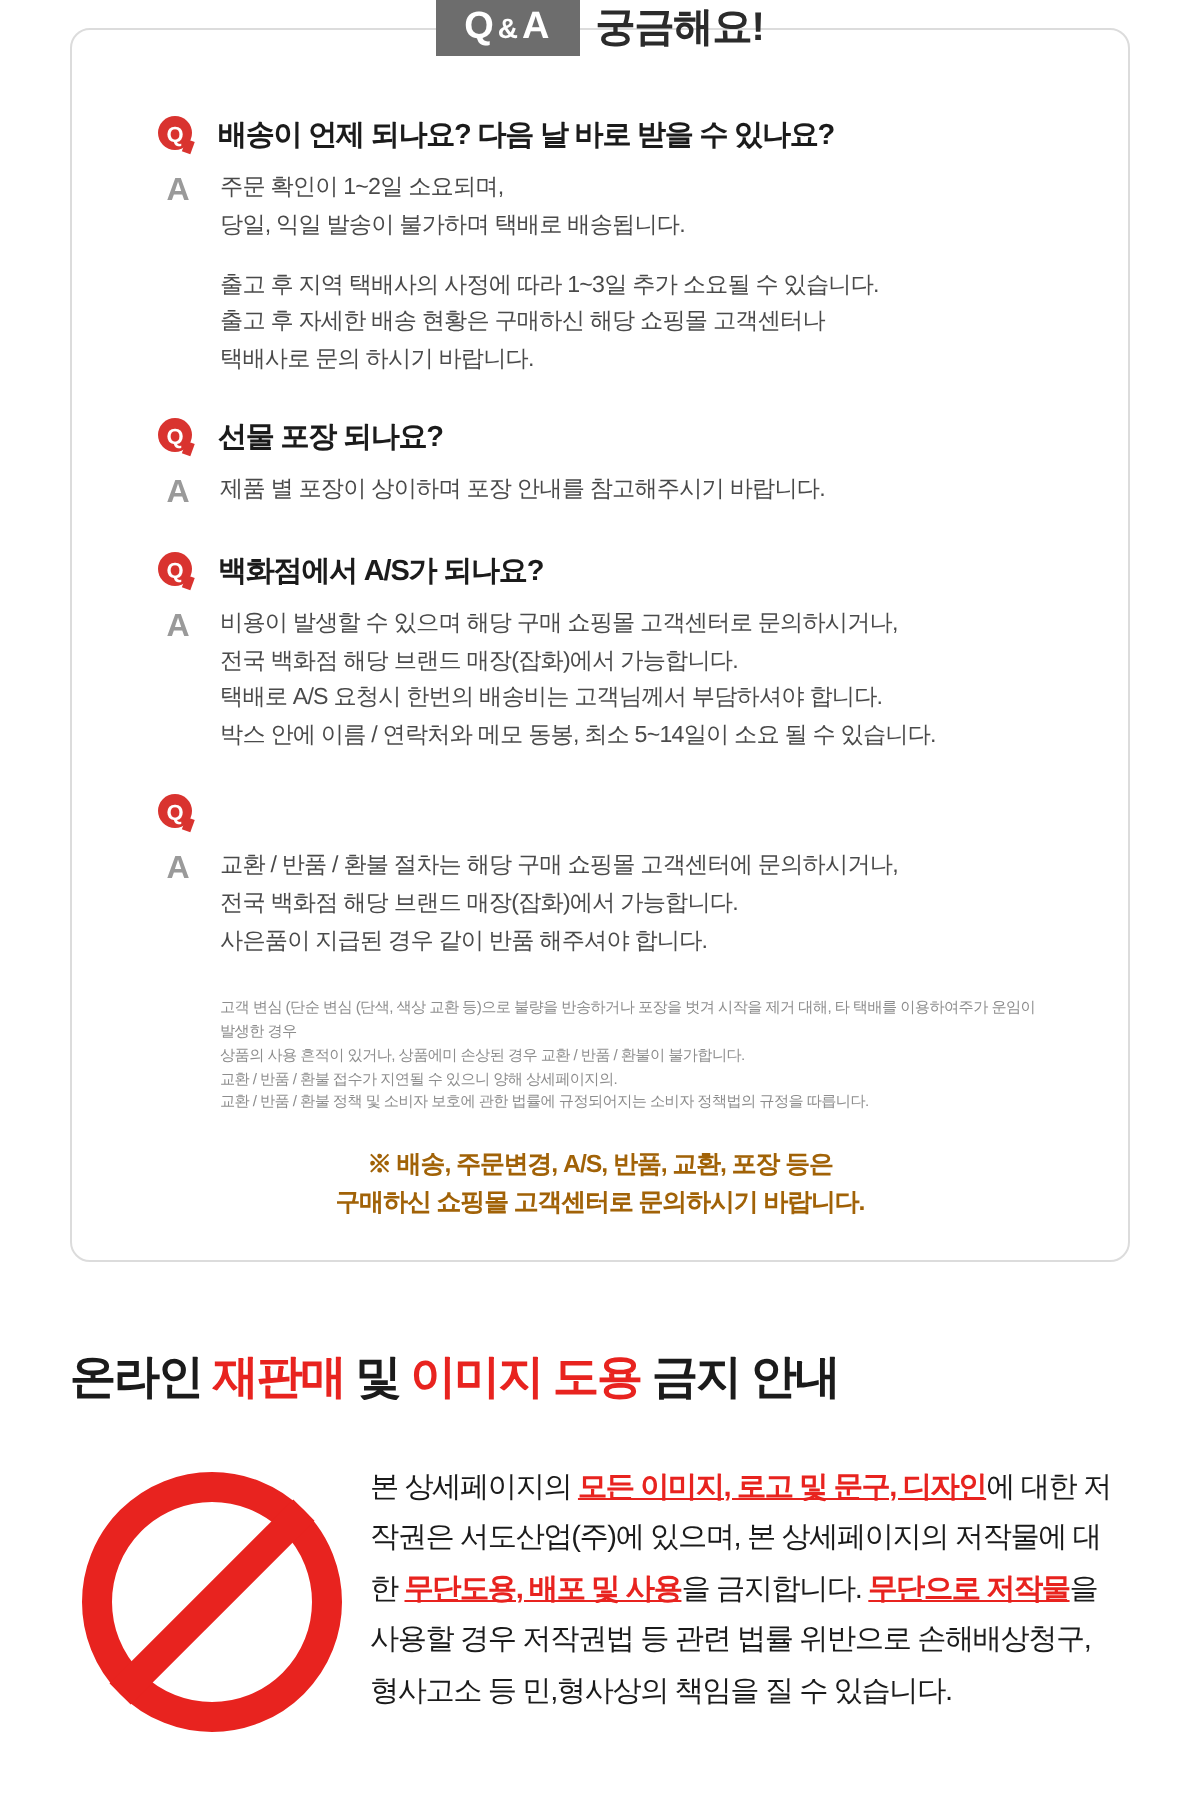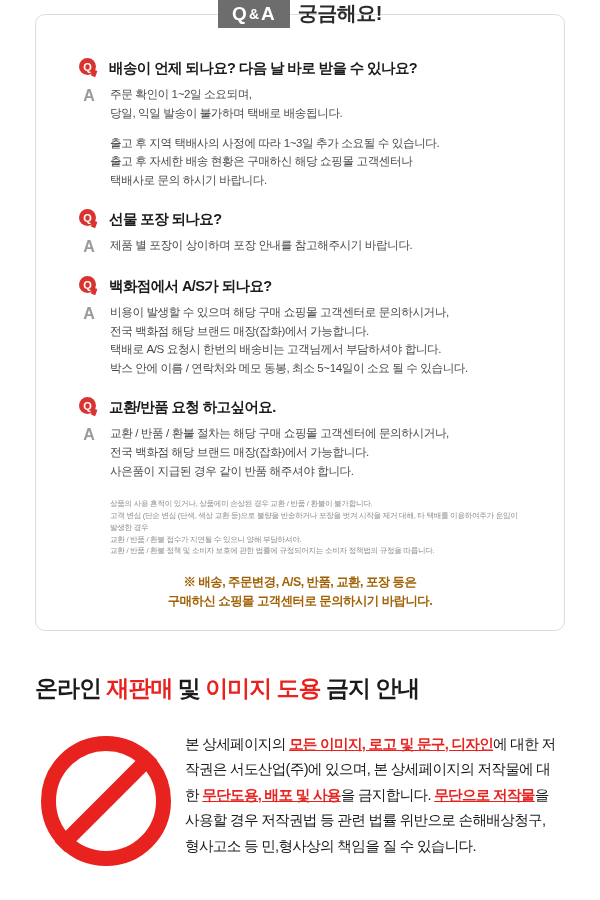--- a/index.html
+++ b/index.html
@@ -251,36 +251,35 @@
 
     <div class="faq-item">
       <div class="q-row">
         <span class="q-mark">
           <svg width="22" height="21" viewBox="0 0 22 21">
               <ellipse cx="9.5" cy="9.5" rx="8.5" ry="8.5" fill="#d9332f"></ellipse>
               <text x="9.5" y="14" font-size="11" font-family="Liberation Sans, sans-serif" font-weight="bold" fill="#ffffff" text-anchor="middle">Q</text>
               <rect x="14" y="13" width="4.5" height="6.5" fill="#d9332f" transform="rotate(20 16 16)"></rect>
             </svg>
         </span>
-        <span class="q-text">교환/반품 요청 하고싶어요.</span>
       </div>
       <div class="a-row">
         <span class="a-mark">A</span>
         <span class="a-lines">
           <div class="a-line">교환 / 반품 / 환불 절차는 해당 구매 쇼핑몰 고객센터에 문의하시거나,</div>
           <div class="a-line">전국 백화점 해당 브랜드 매장(잡화)에서 가능합니다.</div>
           <div class="a-line">사은품이 지급된 경우 같이 반품 해주셔야 합니다.</div>
         </span>
       </div>
     </div>
 
     <div class="fineprint">
+      <div class="fine-line">고객 변심 (단순 변심 (단색, 색상 교환 등)으로 불량을 반송하거나 포장을 벗겨 시작을 제거 대해, 타 택배를 이용하여주가 운임이 발생한 경우</div>
       <div class="fine-line">상품의 사용 흔적이 있거나, 상품에미 손상된 경우 교환 / 반품 / 환불이 불가합니다.</div>
-      <div class="fine-line">고객 변심 (단순 변심 (단색, 색상 교환 등)으로 불량을 반송하거나 포장을 벗겨 시작을 제거 대해, 타 택배를 이용하여주가 운임이 발생한 경우</div>
-      <div class="fine-line">교환 / 반품 / 환불 접수가 지연될 수 있으니 양해 부담하셔야.</div>
+      <div class="fine-line">교환 / 반품 / 환불 접수가 지연될 수 있으니 양해 상세페이지의.</div>
       <div class="fine-line">교환 / 반품 / 환불 정책 및 소비자 보호에 관한 법률에 규정되어지는 소비자 정책법의 규정을 따릅니다.</div>
     </div>
 
     <div class="notice">
       <div class="notice-line">※ 배송, 주문변경, A/S, 반품, 교환, 포장 등은</div>
       <div class="notice-line">구매하신 쇼핑몰 고객센터로 문의하시기 바랍니다.</div>
     </div>
 
   </div>
 </div>

